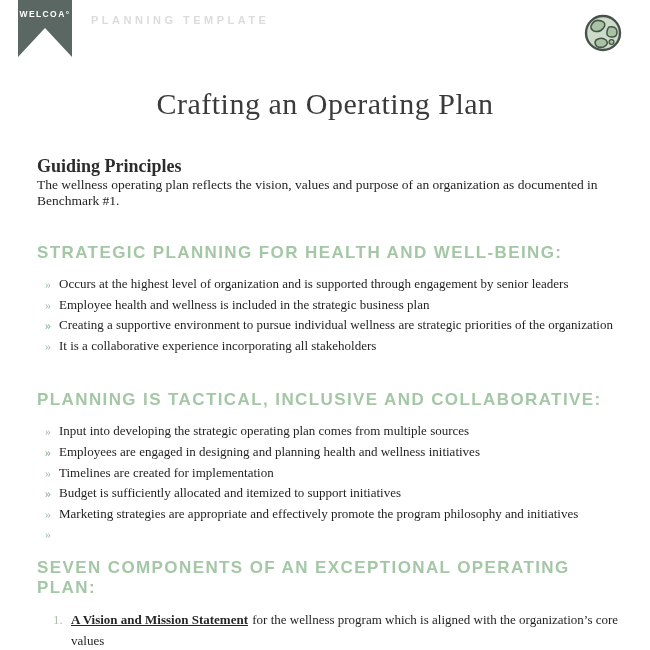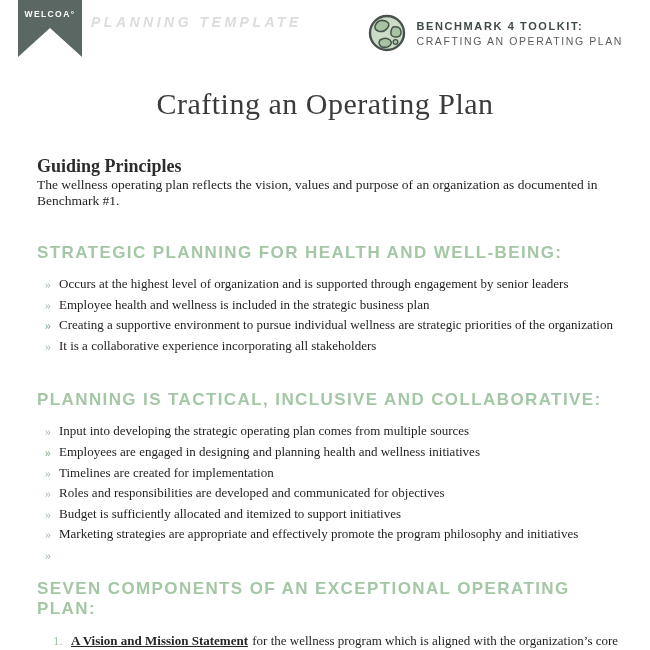--- a/index.html
+++ b/index.html
@@ -2,37 +2,36 @@
 <html><head>
 <meta charset="utf-8">
 <style>
   * { margin: 0; padding: 0; box-sizing: border-box; }
   html, body { width: 650px; height: 650px; overflow: hidden; background: #ffffff; }
   body { font-family: "Liberation Serif", serif; color: #222222; position: relative; }
 
   
   .header { position: relative; height: 58px; }
   .banner {
-    position: absolute; left: 18px; top: 0; width: 64px; height: 57px;
+    position: absolute; left: 18px; top: 0; width: 54px; height: 57px;
     background: #5b6762;
     clip-path: polygon(0 0, 100% 0, 100% 100%, 50% 49%, 0 100%);
     text-align: center;
   }
   .banner .logo-text {
     display: inline-block; margin-top: 9px;
     font-family: "Liberation Sans", sans-serif;
     font-size: 8.5px; font-weight: bold; letter-spacing: 1.4px;
     color: #ffffff; white-space: nowrap;
   }
   .template-label {
     position: absolute; left: 91px; top: 14px;
     font-family: "Liberation Sans", sans-serif;
-    font-size: 14px; font-weight: bold; letter-spacing: 3.5px;
+    font-size: 11px; font-weight: bold; letter-spacing: 3.5px;
     color: #dcdcdc;
-    font-style: italic;
   }
   .benchmark-block {
     position: absolute; right: 27px; top: 13px;
     display: flex; align-items: center; gap: 9px;
   }
   .globe { width: 40px; height: 40px; flex: 0 0 auto; }
   .benchmark-text { font-family: "Liberation Sans", sans-serif; }
   .benchmark-title {
     font-size: 11px; font-weight: bold; letter-spacing: 1.6px;
     color: #3e4a44; margin-bottom: 3px; white-space: nowrap;
@@ -90,24 +89,20 @@
   </div>
   <div class="template-label">PLANNING TEMPLATE</div>
   <div class="benchmark-block">
     <svg class="globe" viewBox="0 0 40 40" xmlns="http://www.w3.org/2000/svg">
       <circle cx="20" cy="20" r="17" fill="#ccdcc7" stroke="#47524c" stroke-width="2.4"></circle>
       <path d="M8,13 Q11,5.5 18.5,8 Q24,10 20.5,15 Q16.5,20 11,18 Q7.5,16.5 8,13 Z" fill="#a8c3a2" stroke="#47524c" stroke-width="1.5"></path>
       <path d="M26,14 Q33,12.5 34,18.5 Q34.5,24.5 28,24 Q23,23.5 24,18.5 Q24.7,15 26,14 Z" fill="#a8c3a2" stroke="#47524c" stroke-width="1.5"></path>
       <path d="M13,27 Q18.5,23.5 23,27 Q26.5,31 20.5,34 Q14,35.5 12.3,31 Q11.7,28.6 13,27 Z" fill="#a8c3a2" stroke="#47524c" stroke-width="1.5"></path>
       <circle cx="28.5" cy="29" r="2.4" fill="#a8c3a2" stroke="#47524c" stroke-width="1.3"></circle>
     </svg>
-    <div class="benchmark-text">
-      <div class="benchmark-title">BENCHMARK 4 TOOLKIT:</div>
-      <div class="benchmark-subtitle">CRAFTING AN OPERATING PLAN</div>
-    </div>
   </div>
 </div>
 
 <h1 class="page-title">Crafting an Operating Plan</h1>
 
 <div class="content">
 
   <h2 class="gp-heading">Guiding Principles</h2>
   <p class="intro">The wellness operating plan reflects the vision, values and purpose of an organization as documented in Benchmark #1.</p>
 
@@ -119,21 +114,21 @@
     <li><span class="marker">»</span><span>Creating a supportive environment to pursue individual wellness are strategic priorities of the organization</span></li>
     <li><span class="marker">»</span><span>It is a collaborative experience incorporating all stakeholders</span></li>
   </ul>
 
   <h3 class="section-heading">PLANNING IS TACTICAL, INCLUSIVE AND COLLABORATIVE:</h3>
   <ul class="bullets">
     <li><span class="marker">»</span><span>Input into developing the strategic operating plan comes from multiple sources</span></li>
     <li><span class="marker">»</span></li>
     <li><span class="marker">»</span><span>Employees are engaged in designing and planning health and wellness initiatives</span></li>
     <li><span class="marker">»</span><span>Timelines are created for implementation</span></li>
-    <li><span class="marker">»</span><span>Roles and responsibilities are developed and communicated for objectives</span></li>
+    <li><span class="marker">»</span></li>
     <li><span class="marker">»</span><span>Budget is sufficiently allocated and itemized to support initiatives</span></li>
     <li><span class="marker">»</span><span>Marketing strategies are appropriate and effectively promote the program philosophy and initiatives</span></li>
     <li><span class="marker">»</span></li>
   </ul>
 
   <h3 class="section-heading">SEVEN COMPONENTS OF AN EXCEPTIONAL OPERATING PLAN:</h3>
   <ol class="numbered">
     <li><span class="num">1.</span><b>A Vision and Mission Statement</b> <span>for the wellness program which is aligned with the organization’s core values</span></li>
 
   </ol>

